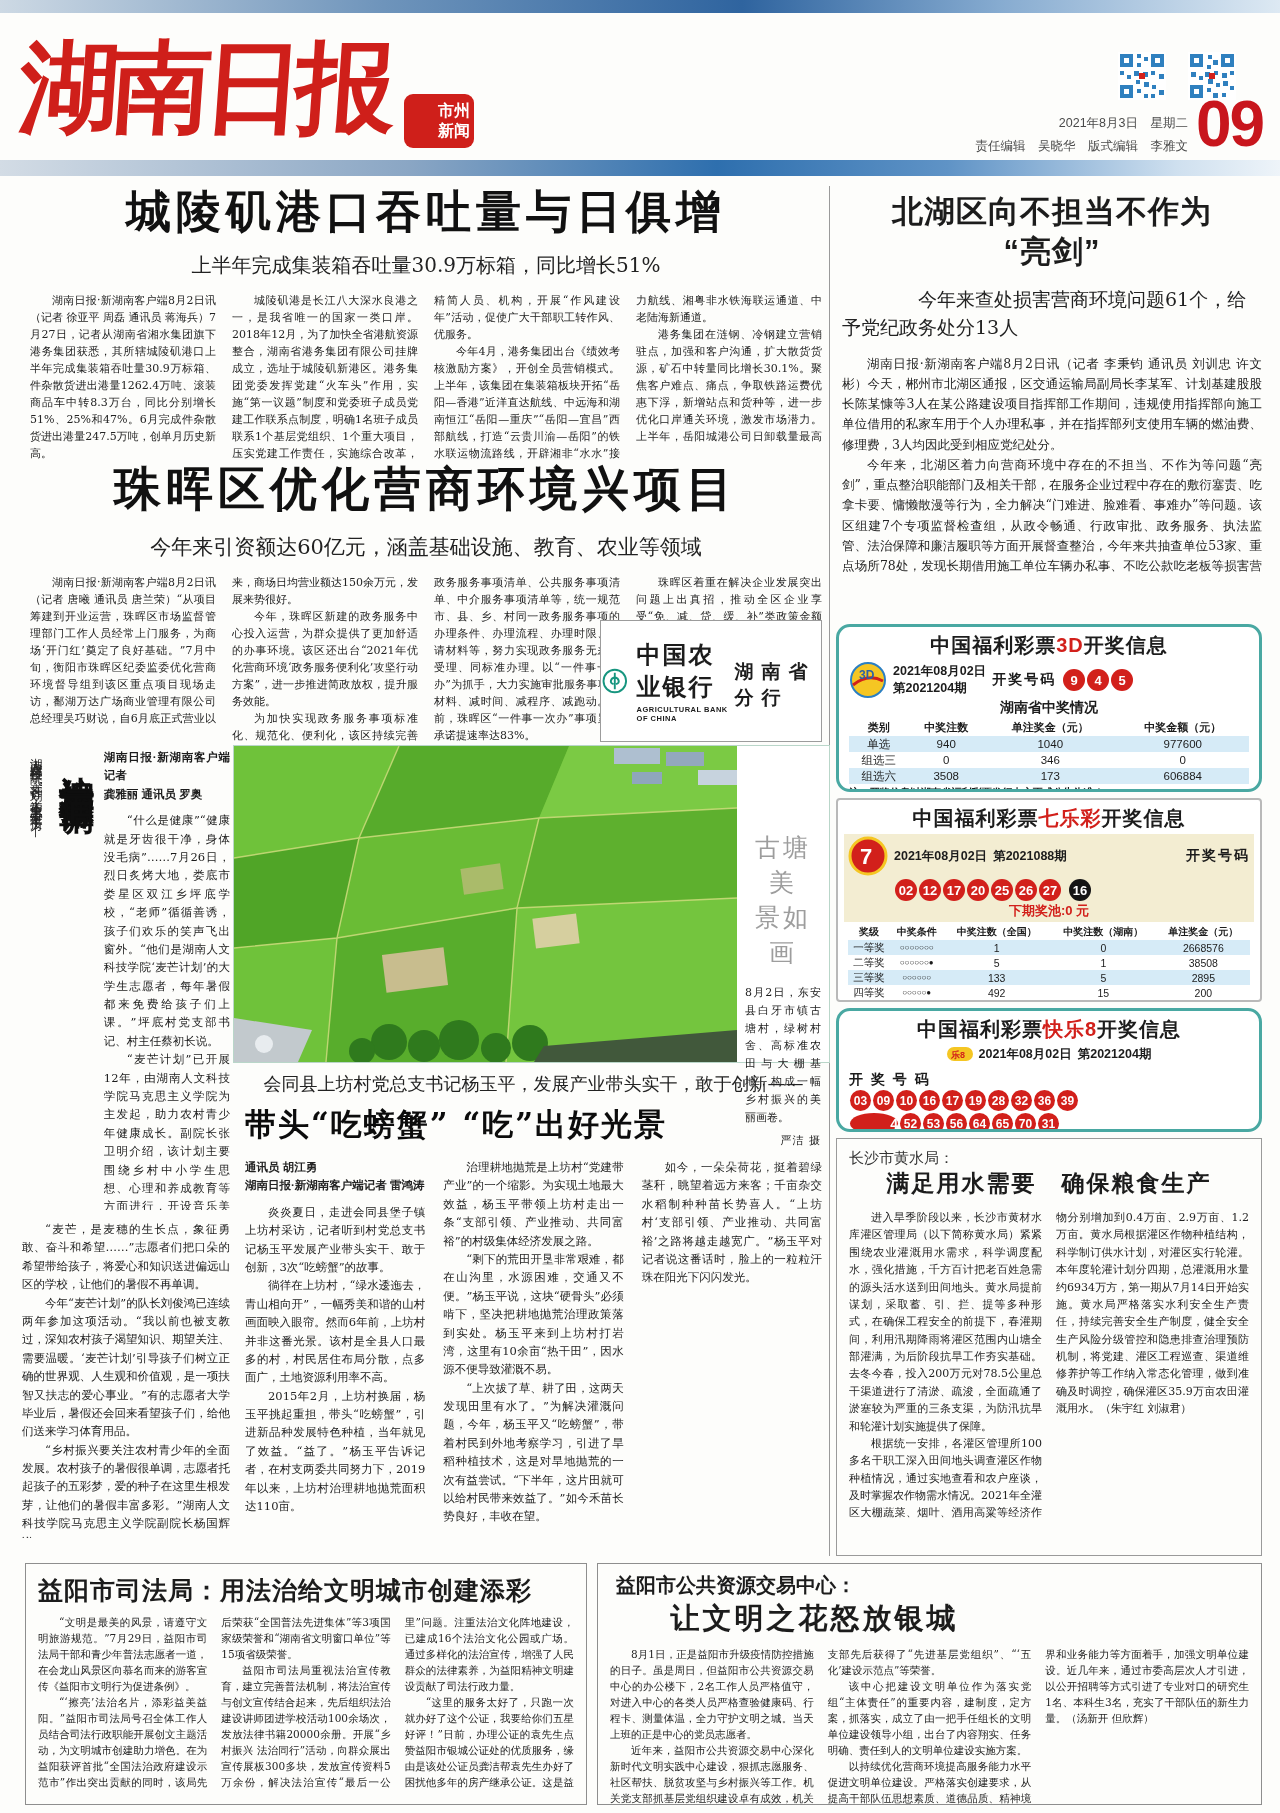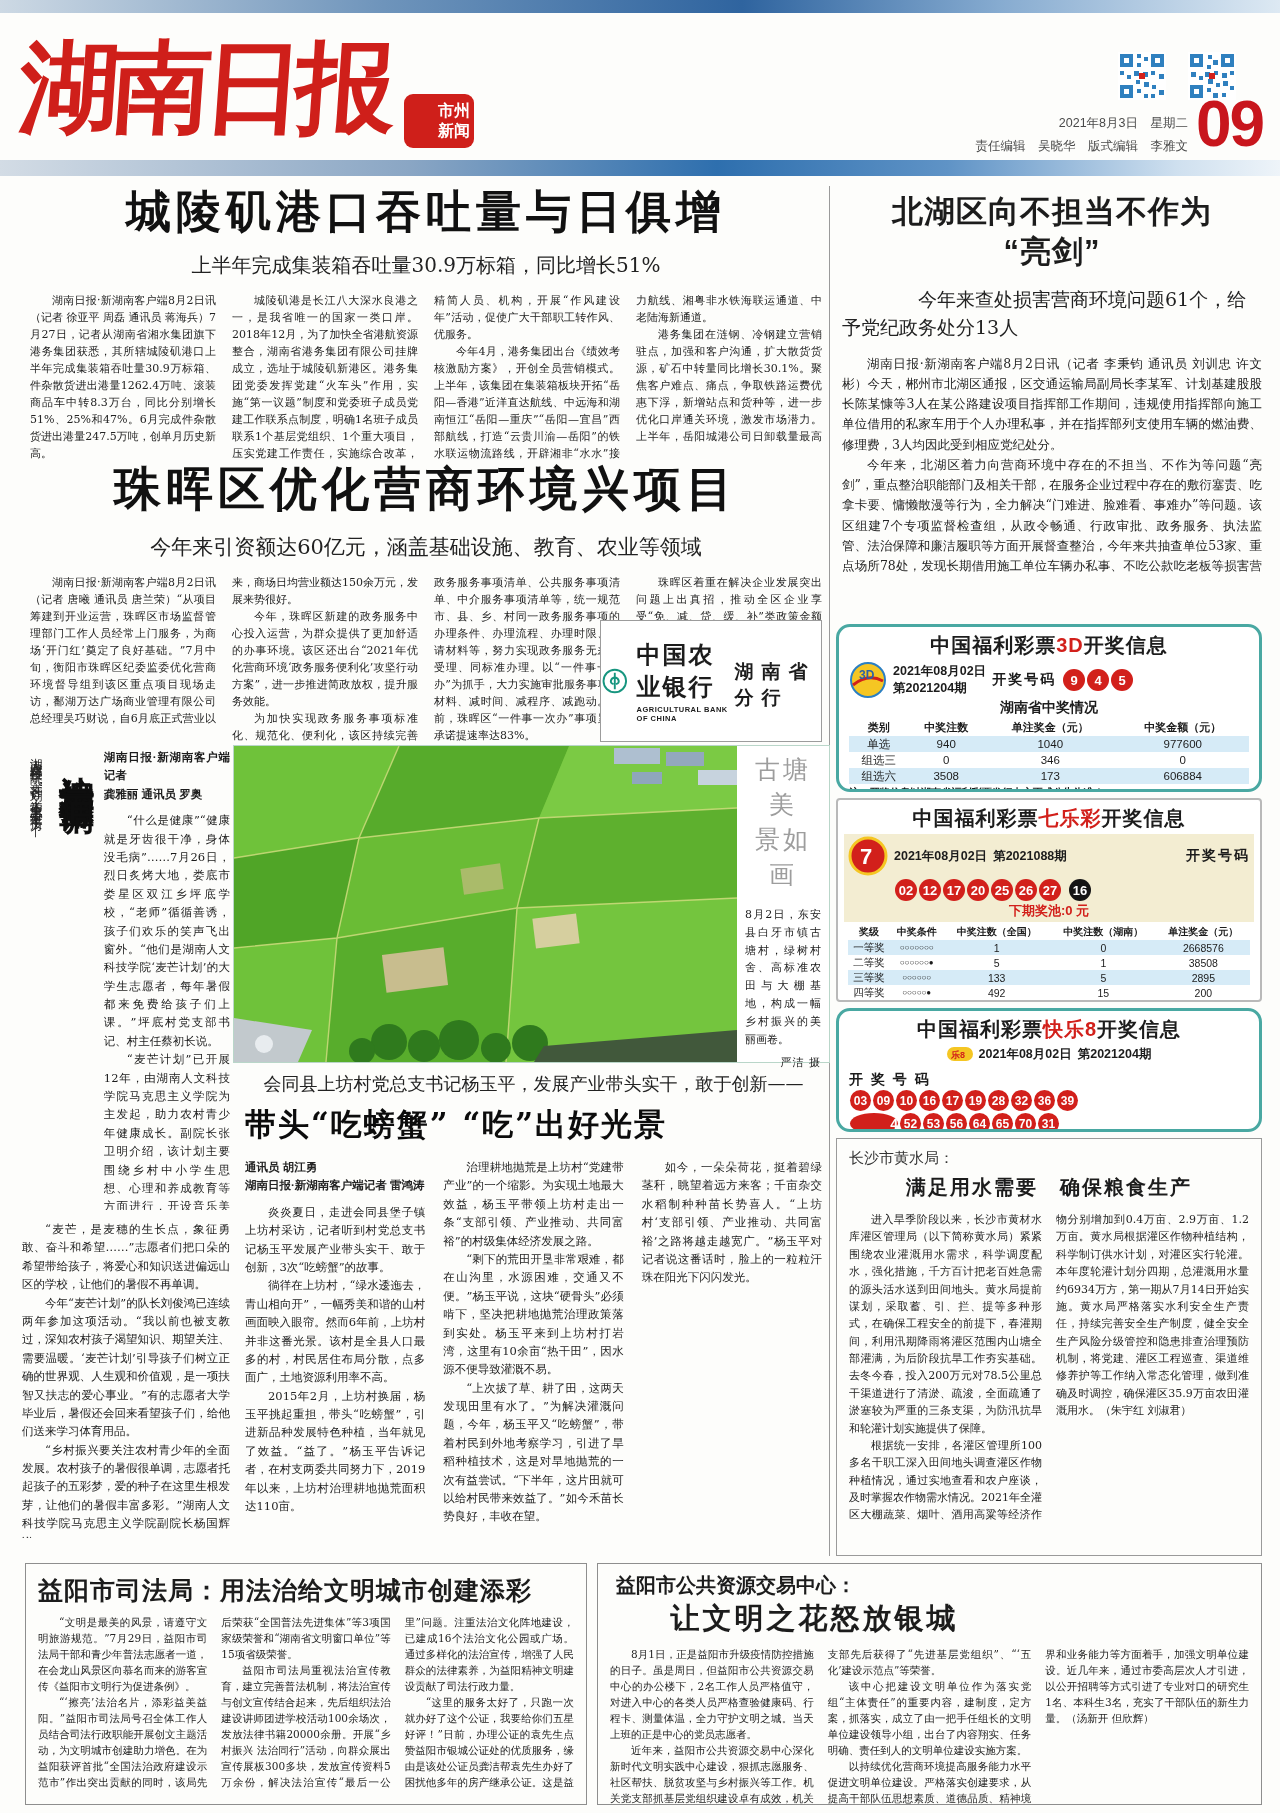--- a/index.html
+++ b/index.html
@@ -86,21 +86,21 @@
   #lot-qlc .head-bg { background:#f3edd2; margin:2px -4px 0; padding:2px 4px; }
   #lot-qlc .pool { color:#d2201b; font-weight:bold; text-align:center; font-size:13px; }
   #lot-qlc .lot-table td { font-size:10.5px; } #lot-qlc .lot-table th { font-size:10px; }
   #lot-kl8 { top:1008px; height:124px; }
   .balls-wrap { display:flex; flex-wrap:wrap; width:230px; }
   
   #art-e { position:absolute; left:836px; top:1138px; width:426px; height:418px;
     border:1px solid #9a9a9a; padding:10px 12px; background:#fdfdfb; }
   #art-e .kicker { font-size:15px; color:#333; }
   #art-e .hl { font-family:"Liberation Sans","DejaVu Sans",sans-serif; font-weight:bold;
-    font-size:20px; text-align:center; letter-spacing:2px; margin-top:6px; }
+    font-size:23px; text-align:center; letter-spacing:2px; }
   #art-e .colbody { margin-top:10px; height:330px; column-count:2; column-gap:14px;
     font-size:11px; line-height:1.58; }
   
   #art-f { position:absolute; left:22px; top:748px; width:208px; }
   #art-f .toprow { display:flex; height:462px; }
   #f-kicker { writing-mode:vertical-rl; font-size:12.5px; letter-spacing:2px;
     color:#222; width:22px; line-height:1.1; }
   #f-headline { writing-mode:vertical-rl; font-family:"Liberation Sans","DejaVu Sans",sans-serif;
     font-weight:bold; font-size:35px; width:52px; letter-spacing:2px; color:#0e0e0e;
     margin-left:4px; line-height:1.2; }
@@ -108,21 +108,21 @@
     text-align:justify; font-size:11.5px; line-height:1.6; }
   #f-body1 p, #f-body2 p { text-indent:2em; margin:0; }
   #f-body1 .byline { text-indent:0; }
   #f-body2 { width:208px; margin-top:10px; height:318px; overflow:hidden;
     text-align:justify; font-size:11.5px; line-height:1.6; }
   
   #photo-box { position:absolute; left:233px; top:745px; width:597px; height:318px;
     border:1px solid #b9d6c9; background:#fff; display:flex; }
   #photo-svg { width:503px; height:316px; display:block; }
   #photo-caption { width:92px; padding:6px 8px; display:flex; flex-direction:column; }
-  #caption-title { text-align:center; font-size:25px; color:#9d9d9d;
+  #caption-title { margin-top:78px; text-align:center; font-size:25px; color:#9d9d9d;
     letter-spacing:3px; line-height:1.4; font-family:"Liberation Sans","DejaVu Sans",sans-serif; }
   #caption-text { margin-top:14px; font-size:11px; line-height:1.62; text-align:justify; }
   #caption-credit { margin-top:6px; font-size:11px; text-align:right; letter-spacing:1px; }
   
   #art-g { position:absolute; left:245px; top:1072px; width:577px; }
   #art-g .kicker { text-align:center; font-size:18px; color:#222; }
   #art-g .hl { font-weight:bold; font-size:31px; text-align:left; letter-spacing:2px;
     margin-top:8px; color:#0c0c0c; }
   #art-g .colbody { margin-top:12px; height:382px; column-count:3; column-gap:18px;
     font-size:11.5px; line-height:1.6; }

